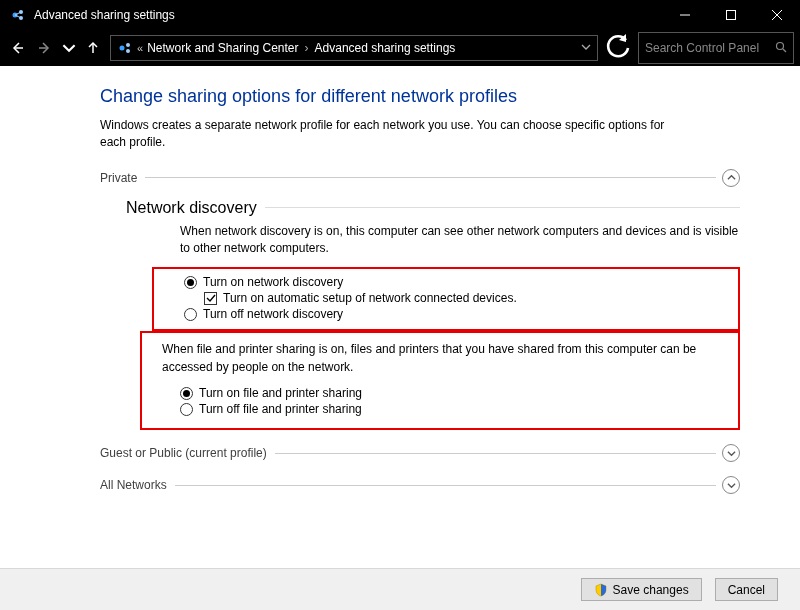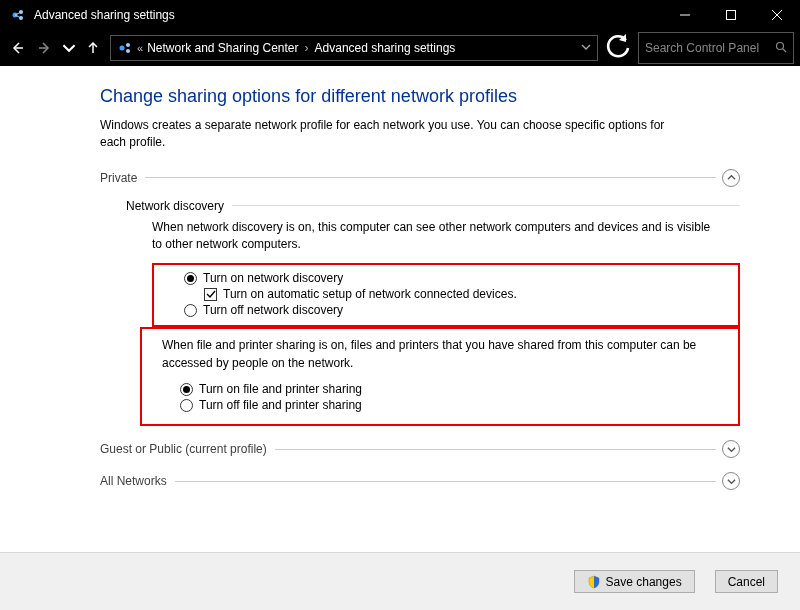--- a/index.html
+++ b/index.html
@@ -30,44 +30,44 @@
   .content { position: absolute; top: 66px; left: 0; right: 0; bottom: 42px; background:#fff; padding: 20px 60px 20px 100px; overflow: hidden; color:#000; }
   .heading { color: #003399; font-size: 18px; font-weight: 400; margin-bottom: 10px; }
   .subtext { font-size: 12px; color: #000; margin-bottom: 18px; line-height: 1.4; max-width: 590px; }
 
   .group-header { display:flex; align-items:center; font-size: 12px; color:#404040; margin-top: 4px; }
   .group-header .label { padding-right: 8px; }
   .group-header .rule { flex:1; height:1px; background:#ccc; }
   .chevcircle { width:18px; height:18px; border:1px solid #888; border-radius:50%; display:flex; align-items:center; justify-content:center; margin-left:6px; }
   .chevcircle svg { width:9px; height:9px; }
 
-  .subheading { font-size:12px; margin: 12px 0 6px 26px; display:flex; align-items:center; }
+  .subheading { font-size:16px; margin: 12px 0 6px 26px; display:flex; align-items:center; }
   .subheading .label { padding-right:8px; }
   .subheading .rule { flex:1; height:1px; background:#ddd; }
 
-  .desc { font-size:12px; margin: 6px 0 10px 52px; max-width:560px; line-height:1.45; }
+  .desc { font-size:12px; margin: 6px 0 10px 80px; max-width:560px; line-height:1.45; }
 
   .options { margin-left: 52px; padding:4px 6px 6px 6px; }
   .highlight-red { border: 2px solid #e80000; }
   .wide-highlight { margin-left: 40px; padding:8px 10px 10px 10px; }
   .wide-highlight .desc { margin-left: 10px; margin-top:0; }
   .wide-highlight .radio-row { }
 
   .radio-row { display:flex; align-items:center; font-size:12px; gap:6px; margin:2px 0 2px 24px; }
   .wide-highlight .radio-row { margin-left: 28px; }
   .radio-outer { width:13px; height:13px; border:1px solid #333; border-radius:50%; display:flex; align-items:center; justify-content:center; flex-shrink:0; }
   .radio-outer .dot { width:7px; height:7px; border-radius:50%; background:#000; }
   .checkbox { width:13px; height:13px; border:1px solid #333; display:flex; align-items:center; justify-content:center; flex-shrink:0; }
   .checkbox svg { width:10px; height:10px; }
   .sub-indent { margin-left: 44px; }
 
   .lower-group { margin-top: 14px; }
 
   
-  .footer { position:absolute; bottom:0; left:0; right:0; height:58px; background:#f0f0f0; border-top:1px solid #d8d8d8; display:flex; align-items:center; justify-content:flex-end; padding-right:22px; gap:20px; }
+  .footer { position:absolute; bottom:0; left:0; right:0; height:42px; background:#f0f0f0; border-top:1px solid #d8d8d8; display:flex; align-items:center; justify-content:flex-end; padding-right:22px; gap:13px; }
   .btn { height:23px; padding:0 12px; font-size:12px; background:#e1e1e1; border:1px solid #adadad; display:flex; align-items:center; gap:5px; }
   .shield { width:14px; height:14px; display:flex; align-items:center; justify-content:center; }
 </style>
 </head>
 <body>
 
 <div class="titlebar">
   <span class="app-icon">
     <svg viewBox="0 0 16 16">
         <circle cx="5" cy="8" r="2.5" fill="#3aa0ff"></circle>

